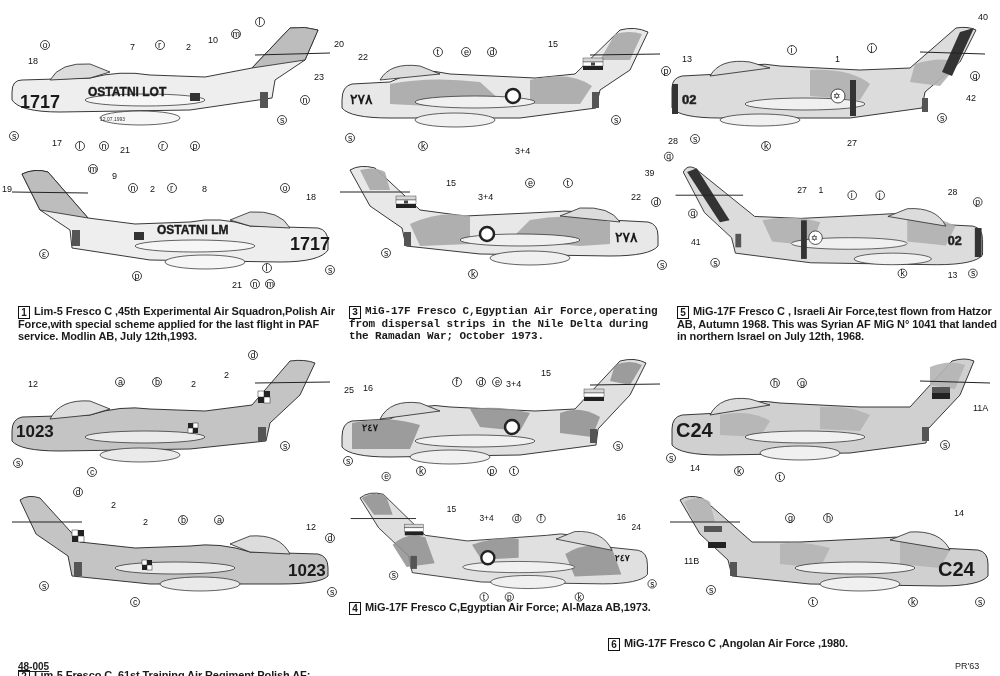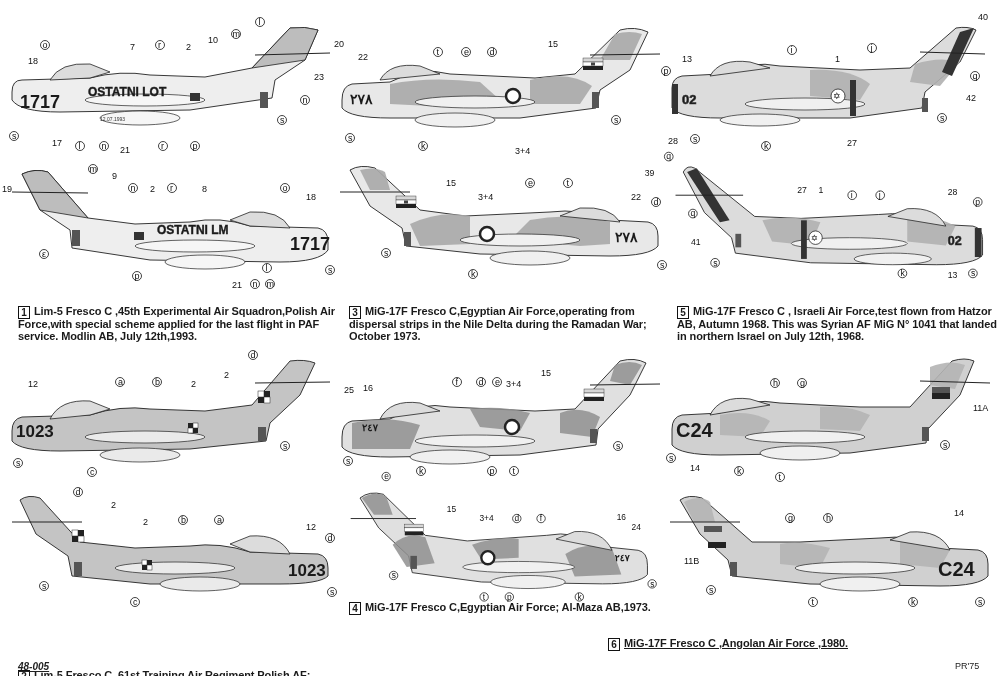--- a/index.html
+++ b/index.html
@@ -7,21 +7,21 @@
          font-family:"Liberation Sans", sans-serif; color:#111; }
   .plane { position:absolute; width:340px; height:140px; }
   .plane svg { width:100%; height:100%; overflow:visible; }
   .callout { font-family:"Liberation Sans", sans-serif; font-size:9px; fill:#111; }
   .circ { fill:#fff; stroke:#111; stroke-width:0.8; }
   .body { stroke:#222; stroke-width:0.9; }
   .code { font-family:"Liberation Sans", sans-serif; font-weight:bold; fill:#1a1a1a; }
   .caption { position:absolute; font-size:11px; line-height:11.5px; font-weight:bold; color:#1a1a1a; letter-spacing:-0.1px;margin-top:14px; }
   .caption .num { display:inline-block; border:1.3px solid #111; width:10px; height:11px; text-align:center; line-height:11px; font-size:10px; margin-right:4px; vertical-align:top; }
   .footer { position:absolute; font-size:10px; color:#222; }
-  .ref { text-decoration:underline; font-weight:bold;font-style:italic; }
+  .ref { text-decoration:underline; font-weight:bold; }
 </style>
 </head>
 <body>
 
 <div class="plane" style="left:0;top:0;">
   <svg viewBox="0 0 340 140">
     <g>
       <path class="body" d="M12,92 Q12,80 22,80 L90,78 Q120,70 150,75 L205,77 L252,68 L290,28 Q305,26 318,30 L305,60 L275,80 L272,98 L190,110 L60,112 Q20,112 12,100 Z" fill="#eeeeee"></path>
       <path d="M252,68 L290,28 Q305,26 318,30 L305,60 Z" fill="#bdbdbd" stroke="#222" stroke-width="0.8"></path>
       <path d="M50,80 Q60,62 90,64 L110,72 L90,78 Z" fill="#dcdcdc" stroke="#222" stroke-width="0.8"></path>
@@ -281,21 +281,21 @@
       <circle class="circ" cx="56" cy="103" r="4.5"></circle>
         <text class="callout" x="54" y="106" font-size="7">s</text>
       <circle class="circ" cx="143" cy="124" r="4.5"></circle>
         <text class="callout" x="141" y="127" font-size="7">k</text>
       <circle class="circ" cx="332" cy="115" r="4.5"></circle>
         <text class="callout" x="330" y="118" font-size="7">s</text>
     </g>
   </svg>
 </div>
 
-<div class="caption" style="left:349px;top:292px;width:320px;">
+<div class="caption" style="left:349px;top:292px;width:320px;font-family:Liberation Mono, monospace;">
   <span class="num">3</span><span>MiG-17F Fresco C,Egyptian Air Force,operating from dispersal strips in the Nile Delta during the Ramadan War; October 1973.</span>
 </div>
 
 <div class="plane" style="left:330px;top:345px;">
   <svg viewBox="0 0 340 140">
     <g>
       <path class="body" d="M12,92 Q12,78 22,76 L60,74 Q90,56 120,62 L205,66 L245,64 L290,16 Q305,12 316,18 L300,50 L268,84 L266,100 L190,110 L60,112 Q20,112 12,102 Z" fill="#e0e0e0"></path>
       <path d="M22,78 Q60,70 90,80 L80,104 L22,104 Z" fill="#8f8f8f" opacity="0.85"></path>
       <path d="M140,64 Q170,60 200,68 L190,86 L150,82 Z" fill="#8f8f8f" opacity="0.85"></path>
       <path d="M230,68 Q250,60 270,72 L262,92 L230,88 Z" fill="#8f8f8f" opacity="0.85"></path>
@@ -551,18 +551,18 @@
       <circle class="circ" cx="153" cy="122" r="4.5"></circle>
         <text class="callout" x="151.5" y="125" font-size="7">t</text>
       <circle class="circ" cx="253" cy="122" r="4.5"></circle>
         <text class="callout" x="251" y="125" font-size="7">k</text>
       <circle class="circ" cx="320" cy="122" r="4.5"></circle>
         <text class="callout" x="318" y="125" font-size="7">s</text>
     </g>
   </svg>
 </div>
 
-<div class="caption" style="left:608px;top:624px;width:340px;text-decoration:underline;">
+<div class="caption" style="left:608px;top:624px;width:340px;">
   <span class="num">6</span><span>MiG-17F Fresco C ,Angolan Air Force ,1980.</span>
 </div>
 
 <div class="footer ref" style="left:18px;top:661px;">48-005</div>
-<div class="footer" style="left:955px;top:661px;font-size:9px;">PR'75</div>
+<div class="footer" style="left:955px;top:661px;font-size:9px;">PR'63</div>
 
 </body></html>

